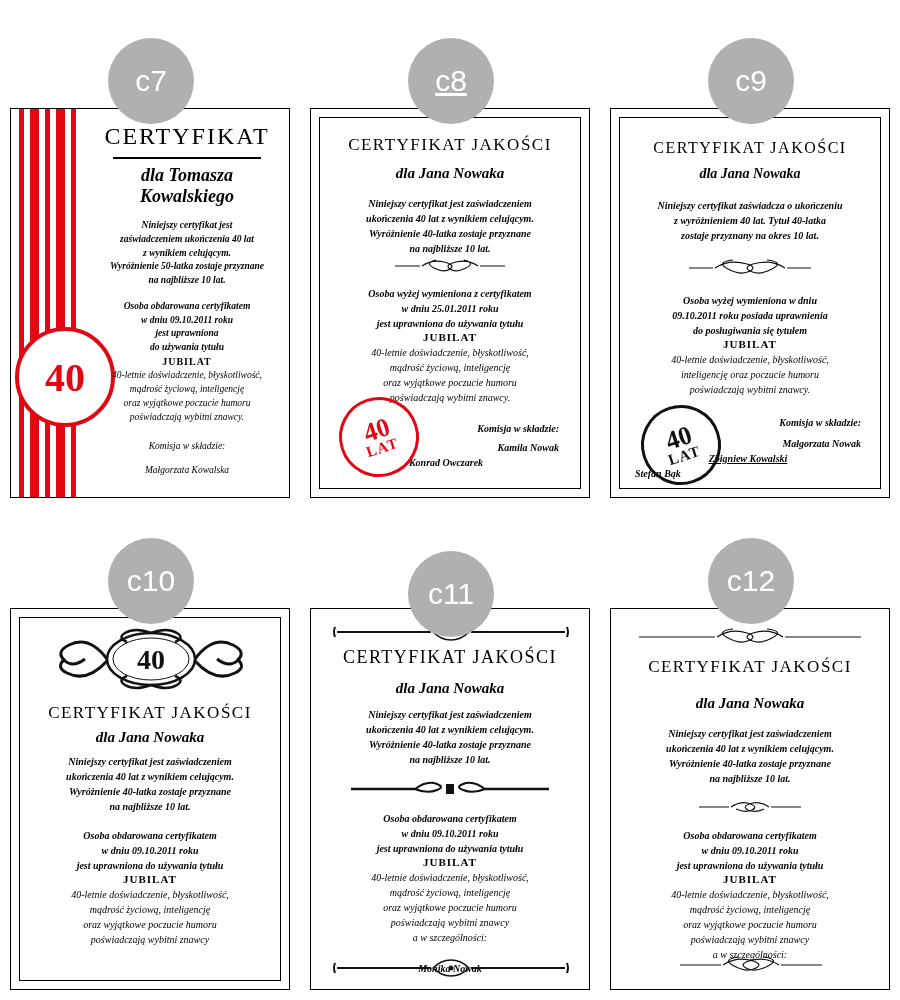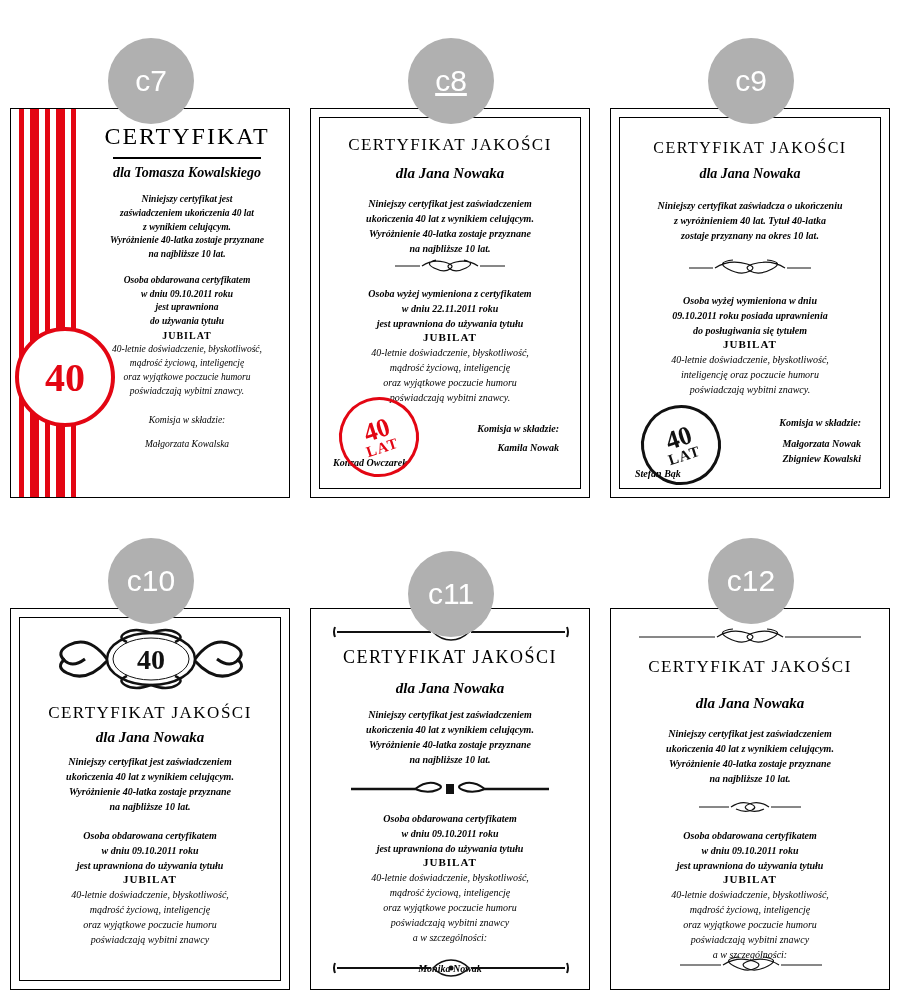--- a/index.html
+++ b/index.html
@@ -33,21 +33,21 @@
   #c7 .stripes{position:absolute;left:0;top:0;bottom:0;width:74px;}
   #c7 .stripes i{position:absolute;top:0;bottom:0;background:#e30613;}
   #c7 .circle{
     position:absolute;left:4px;top:218px;width:92px;height:92px;border-radius:50%;
     background:#ffffff;border:4px solid #e30613;color:#e30613;
     display:flex;align-items:center;justify-content:center;
     font-size:40px;font-weight:bold;font-family:"Liberation Serif", serif;
   }
   #c7 .body{position:absolute;left:84px;right:10px;top:14px;}
   #c7 .h1{font-size:24px;letter-spacing:2px;text-align:center;}
-  #c7 .h2{font-size:14px;font-style:italic;font-weight:bold;text-align:center;margin-top:6px;}
+  #c7 .h2{font-size:18px;font-style:italic;font-weight:bold;text-align:center;margin-top:6px;}
   #c7 .rule{height:2px;background:#000;margin:7px 18px 0 18px;}
   #c7 p{margin:0;text-align:center;font-size:9.5px;line-height:1.45;font-style:italic;}
   #c7 .blk{margin-top:12px;}
   #c7 .sign{margin-top:16px;}
 
   
   .ttl{font-size:17px;letter-spacing:1.5px;text-align:center;}
   .sub{font-size:14px;font-style:italic;font-weight:bold;text-align:center;}
   .para{font-size:10px;line-height:1.5;font-style:italic;text-align:center;margin:0;}
   .para.b{font-weight:bold;}
@@ -101,21 +101,21 @@
     <div class="circle">
         <span>40</span>
       </div>
     <div class="body">
       <div class="h1">CERTYFIKAT</div>
       <div class="rule"></div>
       <div class="h2">dla Tomasza Kowalskiego</div>
       <p class="blk bold" style="white-space:pre-line;">Niniejszy certyfikat jest
 zaświadczeniem ukończenia 40 lat
 z wynikiem celującym.
-Wyróżnienie 40-latka zostaje przyznane
+Wyróżnienie 50-latka zostaje przyznane
 na najbliższe 10 lat.</p>
       <p class="blk bold" style="white-space:pre-line;">Osoba obdarowana certyfikatem
 w dniu 09.10.2011 roku
 jest uprawniona
 do używania tytułu</p>
       <p style="font-style:normal;font-weight:bold;font-size:10px;letter-spacing:1px;">JUBILAT</p>
       <p style="white-space:pre-line;">40-letnie doświadczenie, błyskotliwość,
 mądrość życiową, inteligencję
 oraz wyjątkowe poczucie humoru
 poświadczają wybitni znawcy.</p>
@@ -132,31 +132,31 @@
       <p class="para b" style="margin-top:14px;white-space:pre-line;">Niniejszy certyfikat jest zaświadczeniem
 ukończenia 40 lat z wynikiem celującym.
 Wyróżnienie 40-latka zostaje przyznane
 na najbliższe 10 lat.</p>
       <svg class="orn" width="120" height="20" viewBox="0 0 120 20">
         <path d="M5 10 H30 M90 10 H115" stroke="#111" stroke-width="1" fill="none"></path>
         <path d="M32 10 q10 -7 22 -4 q12 3 6 7 q-6 4 -16 -1 q-10 -5 2 -8" stroke="#111" stroke-width="1.2" fill="none"></path>
         <path d="M88 10 q-10 -7 -22 -4 q-12 3 -6 7 q6 4 16 -1 q10 -5 -2 -8" stroke="#111" stroke-width="1.2" fill="none"></path>
       </svg>
       <p class="para b" style="margin-top:10px;white-space:pre-line;">Osoba wyżej wymieniona z certyfikatem
-w dniu 22.11.2011 roku
+w dniu 25.01.2011 roku
 jest uprawniona do używania tytułu</p>
       <div class="jub">JUBILAT</div>
       <p class="para" style="margin-top:2px;white-space:pre-line;">40-letnie doświadczenie, błyskotliwość,
 mądrość życiową, inteligencję
 oraz wyjątkowe poczucie humoru
 poświadczają wybitni znawcy.</p>
       <div style="margin-top:16px;text-align:right;padding-right:8px;">
         <div class="para b" style="text-align:right;">Komisja w składzie:</div>
         <div class="para b" style="text-align:right;margin-top:4px;">Kamila Nowak</div>
-        <div class="para b" style="text-align:left;">Konrad Owczarek</div>
+        <div class="para b" style="text-align:center;">Konrad Owczarek</div>
       </div>
     </div>
     <div class="stamp red" style="left:28px;top:288px;width:74px;height:74px;">
       <span class="n">40</span>
       <span class="l">LAT</span>
     </div>
   </div>
 
   <div class="cert" id="c9" style="left:610px;top:108px;width:280px;height:390px;">
     <div class="inner"></div>
@@ -174,21 +174,21 @@
       <p class="para b" style="margin-top:14px;white-space:pre-line;">Osoba wyżej wymieniona w dniu
 09.10.2011 roku posiada uprawnienia
 do posługiwania się tytułem</p>
       <div class="jub">JUBILAT</div>
       <p class="para" style="margin-top:2px;white-space:pre-line;">40-letnie doświadczenie, błyskotliwość,
 inteligencję oraz poczucie humoru
 poświadczają wybitni znawcy.</p>
       <div style="margin-top:18px;text-align:right;padding-right:4px;">
         <div class="para b" style="text-align:right;">Komisja w składzie:</div>
         <div class="para b" style="text-align:right;margin-top:6px;">Małgorzata Nowak</div>
-        <div class="para b" style="text-align:right;">Zbigniew Kowalski</div>
+        <div class="para b" style="text-decoration:underline;">Zbigniew Kowalski</div>
         <div class="para b" style="text-align:left;">Stefan Bąk</div>
       </div>
     </div>
     <div class="stamp blk" style="left:30px;top:296px;width:74px;height:74px;">
       <span class="n">40</span>
       <span class="l">LAT</span>
     </div>
   </div>
 
   <div class="cert" id="c10" style="left:10px;top:608px;width:280px;height:382px;">

